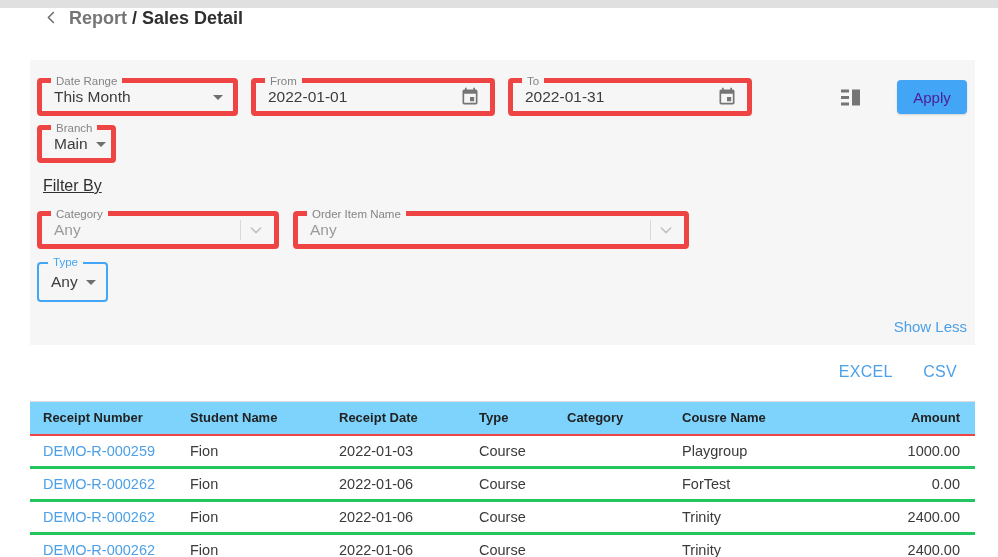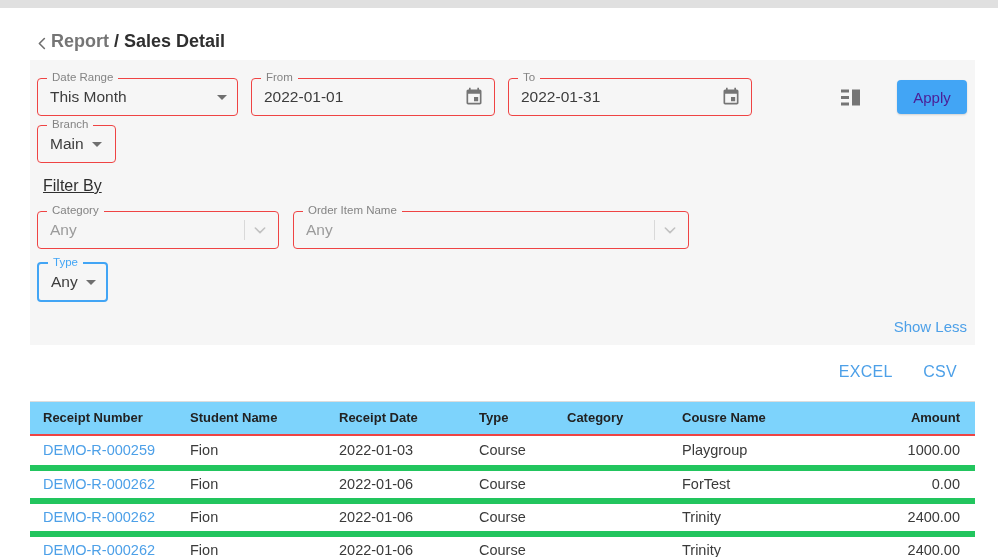--- a/index.html
+++ b/index.html
@@ -6,33 +6,33 @@
   html,body { margin:0; padding:0; }
   body {
     width: 998px; height: 557px; overflow: hidden;
     background: #ffffff;
     font-family: "Liberation Sans", "DejaVu Sans", sans-serif;
     color: #3a3a3a;
   }
   .top-strip { height: 8px; background: #e0e0e0; }
 
   
-  .breadcrumb { height: 44px; display: flex; align-items: flex-end; padding-left: 33px; }
+  .breadcrumb { height: 44px; display: flex; align-items: flex-start; padding-left: 42px; gap: 9px; }
   .back-btn { width: 18px; height: 18px; display: flex; align-items: center; justify-content: center; cursor: pointer; }
   .crumbs { font-size: 18px; display: flex; gap: 5px; align-items: baseline; }
   .crumb-parent { color: #757575; font-weight: 600; cursor: pointer; }
   .crumb-sep { color: #2f2f2f; font-weight: 700; }
   .crumb-current { color: #2f2f2f; font-weight: 700; }
 
   
   .panel { margin: 8px 23px 0 30px; background: #f6f6f6; padding: 18px 8px 10px 7px; }
   .frow { display: flex; align-items: center; }
   .row1 { gap: 11px; }
   .field {
-    position: relative; height: 38px; border: 1px solid #ef4444; border-radius: 4px;
+    position: relative; height: 38px; border: 5px solid #ef4444; border-radius: 4px;
     background: transparent; display: flex; align-items: center; padding: 0 10px 0 12px; cursor: pointer;
   }
   .flabel {
     position: absolute; top: -8px; left: 9px; padding: 0 5px;
     background: #f6f6f6; font-size: 11.5px; color: #848484; white-space: nowrap;
   }
   .fvalue { font-size: 15.5px; color: #3c3c3c; white-space: nowrap; }
   .fvalue.placeholder { color: #9b9b9b; }
   .w-daterange { width: 201px; }
   .w-from, .w-to { width: 244px; }
@@ -76,21 +76,21 @@
   table.report col.c7 { width: 135px; }
   table.report th {
     background: #7dd3fc; font-size: 13px; font-weight: 700; color: #222;
     text-align: left; height: 33px; padding: 0;
     border-top: 1px solid #dddddd; border-bottom: 2px solid #ef4444;
   }
   table.report th.first, table.report td.first { padding-left: 13px; }
   table.report th.num, table.report td.num { text-align: right; padding-right: 15px; }
   table.report td {
     height: 33px; padding: 0; font-size: 14.5px; color: #3a3a3a;
-    border-bottom: 6px solid #22c55e; white-space: nowrap;
+    border-bottom: 3px solid #22c55e; white-space: nowrap;
   }
 </style>
 </head>
 <body>
 
 <div class="top-strip"></div>
 
 <div class="breadcrumb">
   <span class="back-btn">
     <svg width="15" height="15" viewBox="0 0 24 24" fill="none" stroke="#6f6f6f" stroke-width="2.6" stroke-linecap="round" stroke-linejoin="round">

